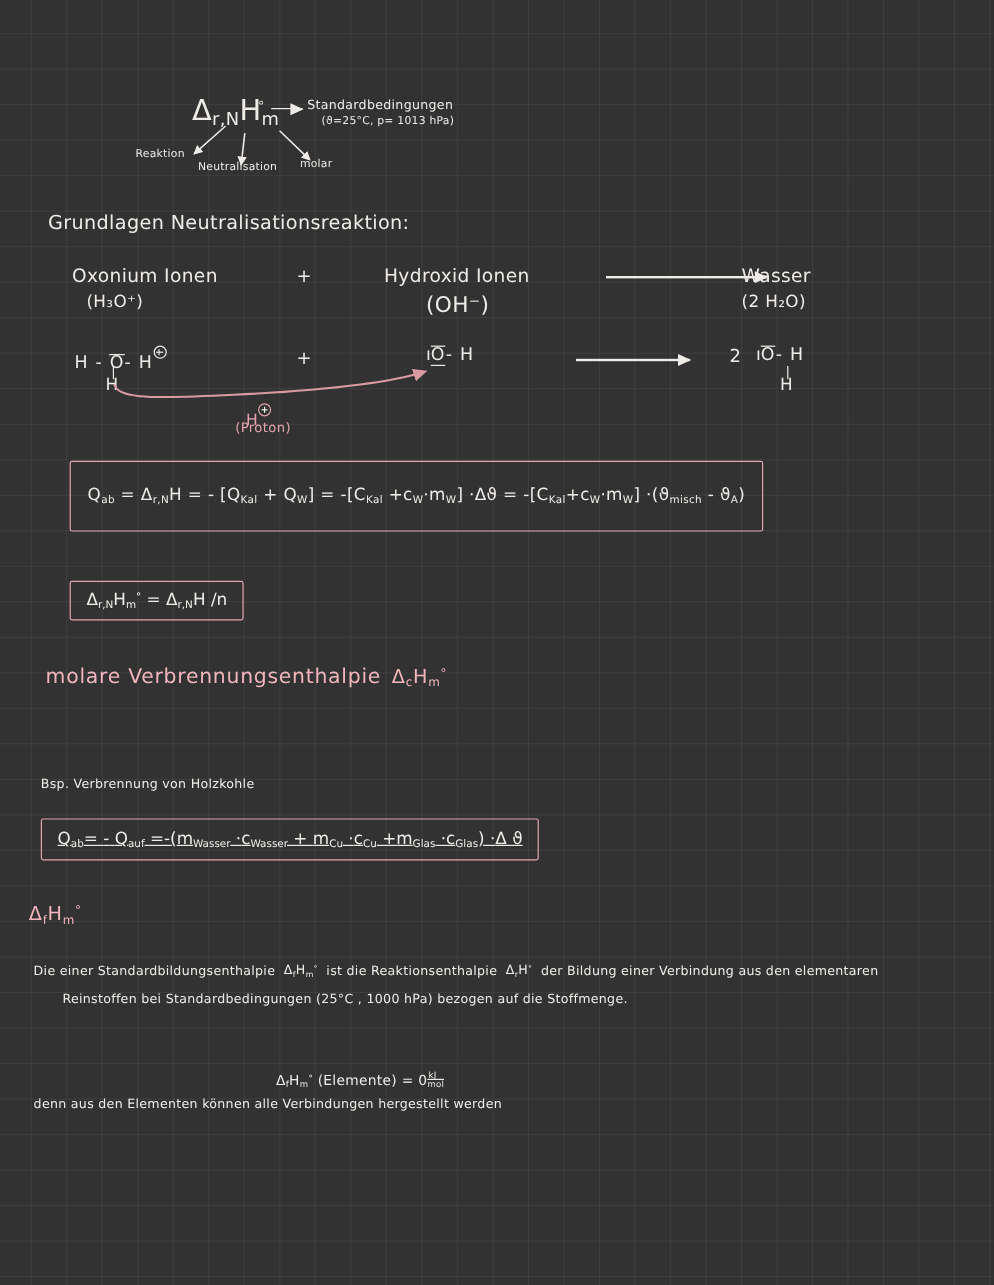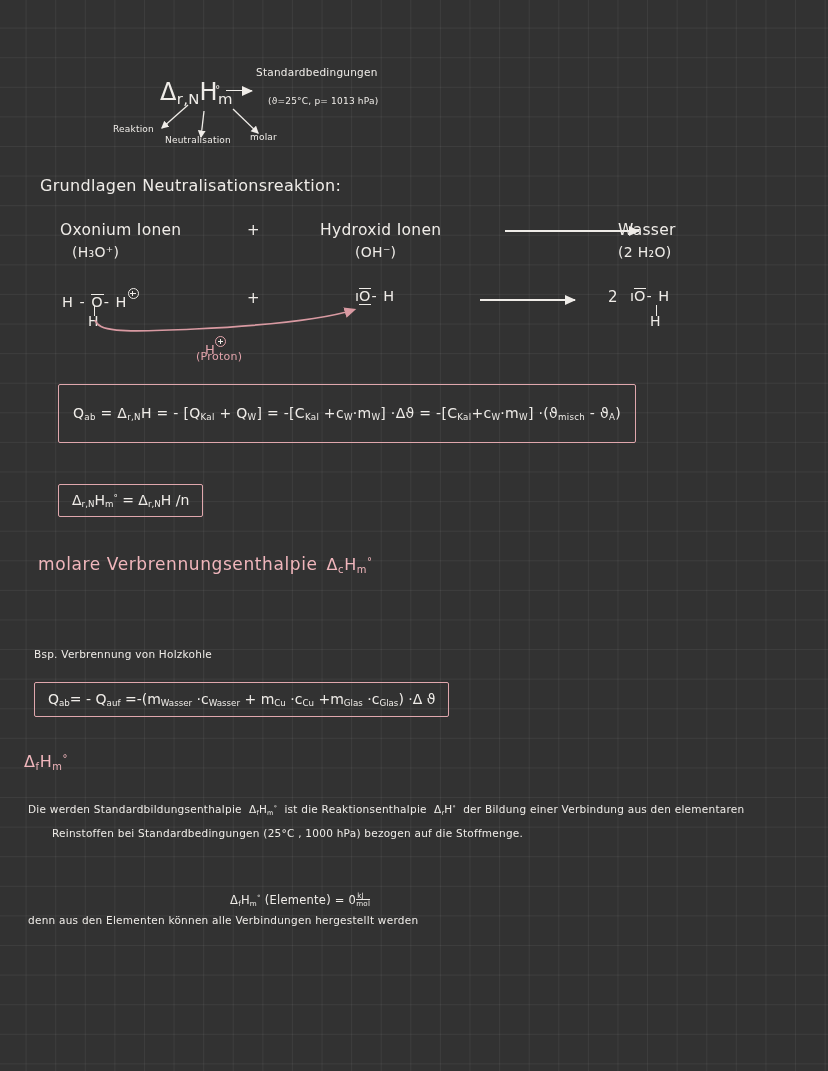--- a/index.html
+++ b/index.html
@@ -105,21 +105,21 @@
   <div class="abs" style="left:160px; top:80px;">
     <div class="txt big" style="line-height:1;">
       <span>Δ</span><sub>r,N</sub><span>H</span><sub>m</sub>
     </div>
   </div>
   <div class="abs txt small" style="left:215px; top:83px;">
     <span>°</span>
   </div>
 
   <div class="abs rarrow" style="left:226px; top:90px; width:26px; height:1.4px;"></div>
-  <div class="abs txt small" style="left:256px; top:66px;text-align:right;">Standardbedingungen</div>
+  <div class="abs txt small" style="left:256px; top:82px;text-align:right;">Standardbedingungen</div>
   <div class="abs txt tiny" style="left:268px; top:96px;">(ϑ=25°C, p= 1013 hPa)</div>
 
   <svg class="abs" style="left:100px; top:95px;" width="300" height="55">
     <defs>
       <marker id="ah" markerWidth="7" markerHeight="7" refX="5" refY="3" orient="auto">
         <path d="M0,0 L6,3 L0,6 z" fill="#efece8"></path>
       </marker>
     </defs>
     <line x1="88" y1="10" x2="62" y2="33" stroke="#efece8" stroke-width="1.3" marker-end="url(#ah)"></line>
     <line x1="104" y1="16" x2="101" y2="42" stroke="#efece8" stroke-width="1.3" marker-end="url(#ah)"></line>
@@ -131,21 +131,21 @@
   <div class="abs txt tiny" style="left:250px; top:132px;">molar</div>
 
   <div class="abs txt" style="left:40px; top:176px; font-size:16px;">Grundlagen Neutralisationsreaktion:</div>
 
   <div class="abs txt" style="left:60px; top:221px; font-size:15.5px;">Oxonium Ionen</div>
   <div class="abs txt" style="left:72px; top:244px; font-size:14px;">(H₃O⁺)</div>
 
   <div class="abs txt" style="left:247px; top:221px; font-size:15px;">+</div>
 
   <div class="abs txt" style="left:320px; top:221px; font-size:15.5px;">Hydroxid Ionen</div>
-  <div class="abs txt" style="left:355px; top:244px; font-size:14px;">(OH⁻)</div>
+  <div class="abs txt" style="left:355px; top:244px; font-size:18px;">(OH⁻)</div>
 
   <div class="abs rarrow" style="left:505px; top:229px; width:134px;"></div>
 
   <div class="abs txt" style="left:618px; top:221px; font-size:15.5px;">Wasser</div>
   <div class="abs txt" style="left:618px; top:244px; font-size:14px;">(2 H₂O)</div>
 
   <div class="abs txt" style="left:62px; top:288px; font-size:14.5px; letter-spacing:1px;">
     <span>H -</span>
     <span class="obar">O</span><span>- H</span><span class="circplus"></span>
   </div>
@@ -215,21 +215,21 @@
       <span style="font-size:16px;">
         <span>Δ</span><sub>c</sub><span>H</span><sub>m</sub><sup>°</sup>
       </span>
     </div>
     <div class="u" style="width:338px;"></div>
   </div>
 
 
   <div class="abs txt small" style="left:34px; top:648px;">Bsp. Verbrennung von Holzkohle</div>
 
-  <div class="abs boxed" style="left:34px; top:682px; font-size:14px; padding:8px 13px;">
+  <div class="abs boxed" style="left:34px; top:682px; font-size:14px; padding:8px 13px;text-decoration:underline;">
     <span>
       <span>Q</span><sub>ab</sub><span>=</span>
       <span>-</span>
       <span>Q</span><sub>auf</sub>
       <span>=</span><span>-</span>(<span>m</span><sub>Wasser</sub>
       ·<span>c</span><sub>Wasser</sub>
       + <span>m</span><sub>Cu</sub>
       ·<span>c</span><sub>Cu</sub>
       +<span>m</span><sub>Glas</sub>
       ·<span>c</span><sub>Glas</sub>)
@@ -240,21 +240,21 @@
   <div class="abs" style="left:24px; top:752px;">
     <div class="hd-row heading">
       <span style="font-size:16px;">
         <span>Δ</span><sub>f</sub><span>H</span><sub>m</sub><sup>°</sup>
       </span>
     </div>
     <div class="u" style="width:344px;"></div>
   </div>
 
   <div class="abs txt small" style="left:28px; top:803px; width:775px; white-space:nowrap;">
-    <span>Die werden Standardbildungsenthalpie</span>&nbsp;
+    <span>Die einer Standardbildungsenthalpie</span>&nbsp;
     <span><span>Δ</span><sub>f</sub><span>H</span><sub>m</sub><sup>°</sup></span>&nbsp;
     <span>ist die Reaktionsenthalpie</span>&nbsp;
     <span><span>Δ</span><sub>r</sub><span>H</span><sup>°</sup></span>&nbsp;
     <span>der Bildung einer Verbindung aus den elementaren</span>
   </div>
 
   <div class="abs txt small" style="left:28px; top:827px;margin-left:24px;">Reinstoffen bei Standardbedingungen (25°C , 1000 hPa) bezogen auf die Stoffmenge.</div>
 
 
   <div class="abs txt small" style="left:230px; top:892px; font-size:11.5px;">

